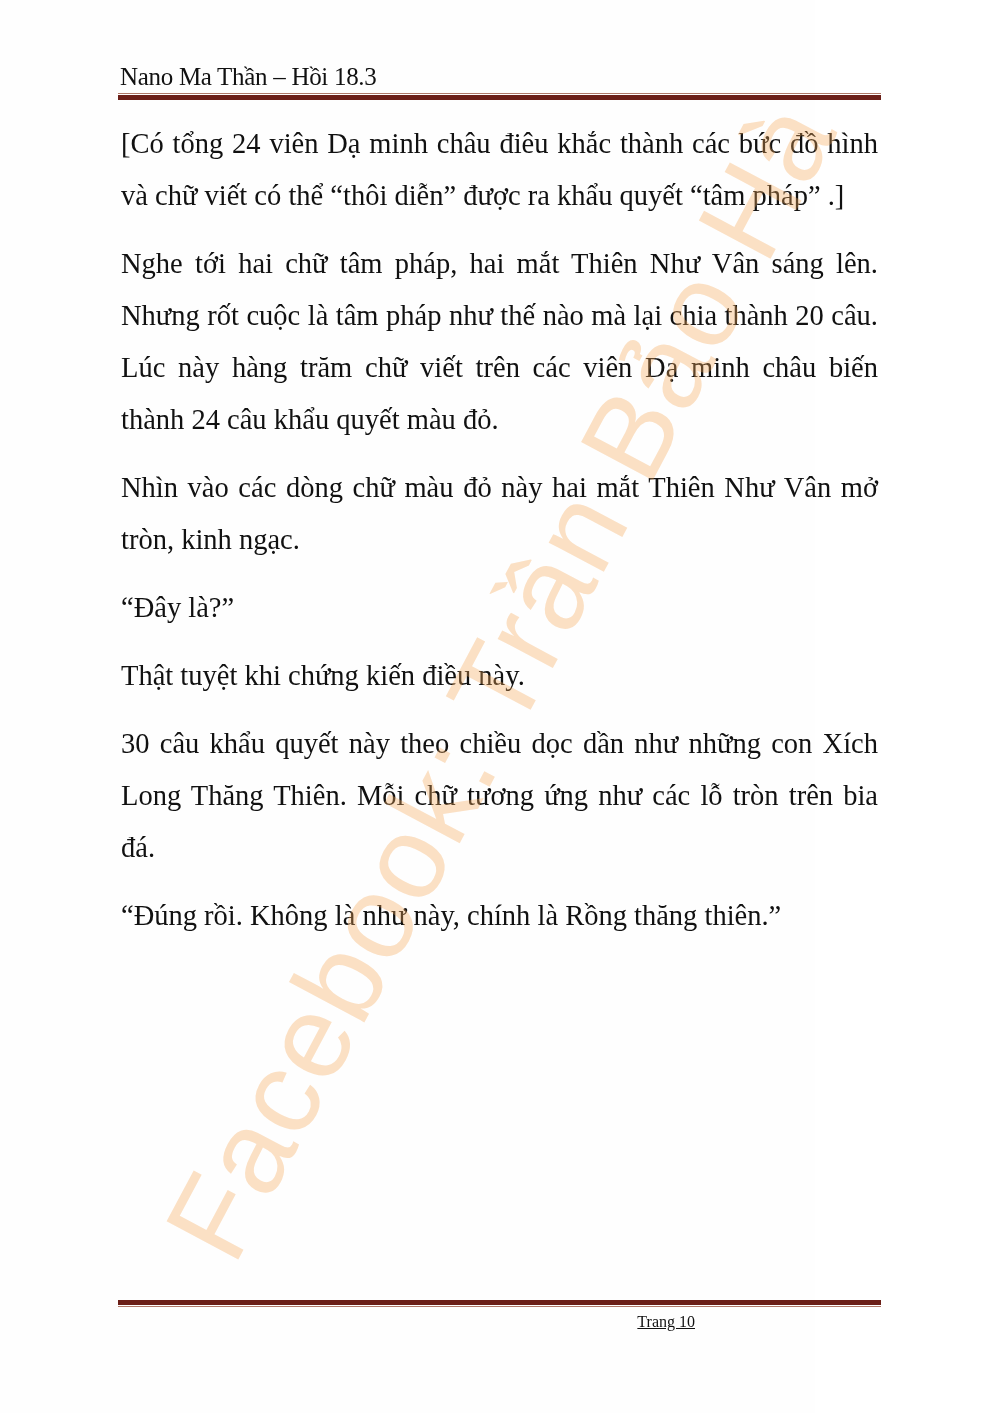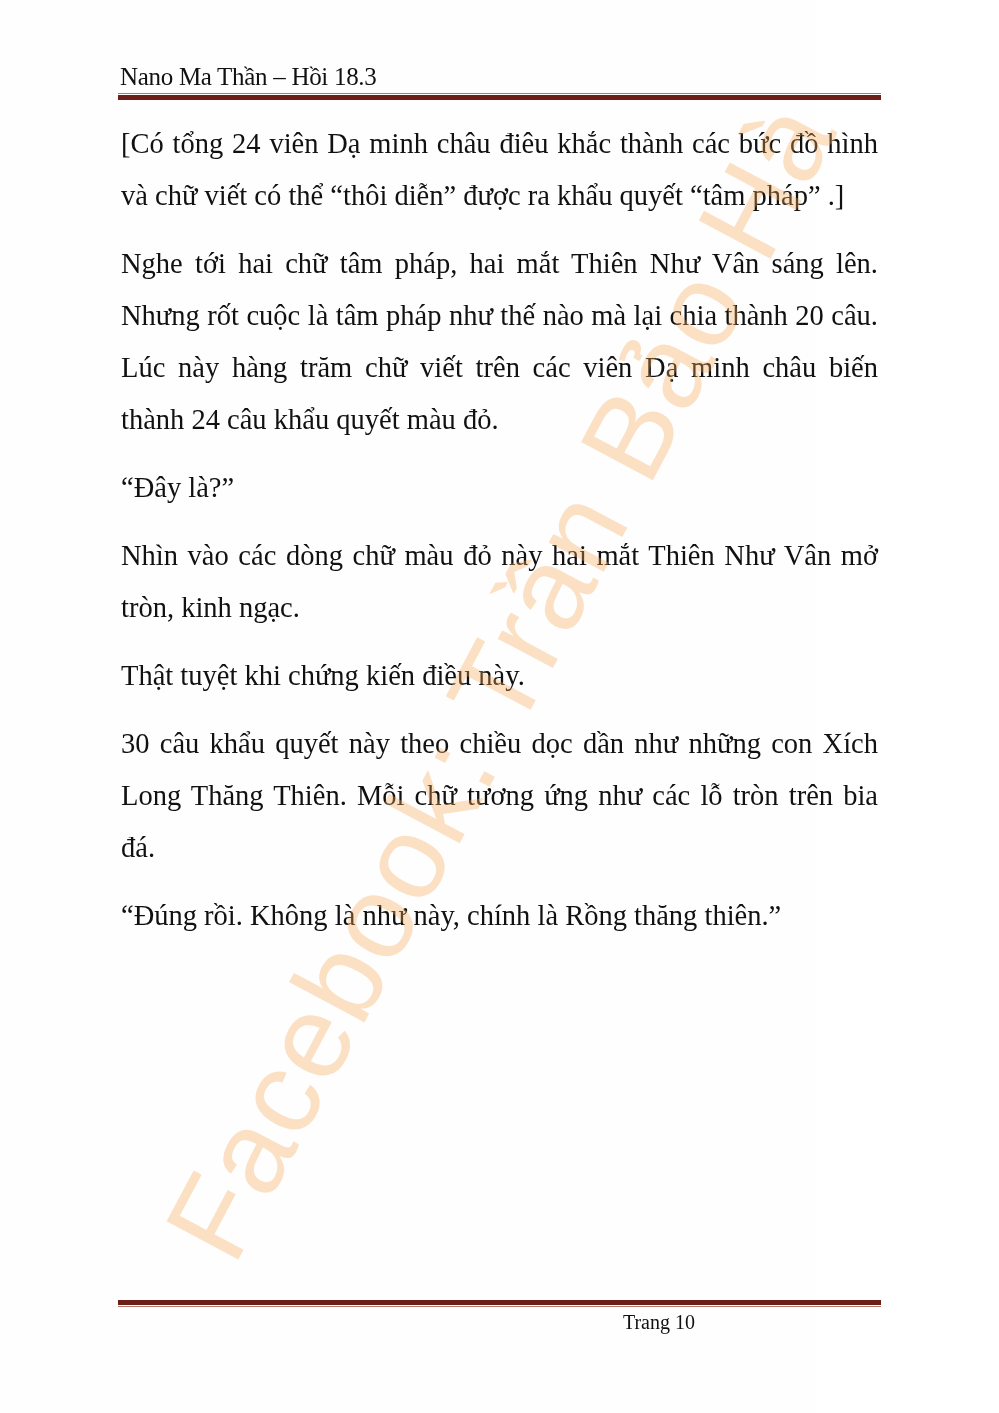--- a/index.html
+++ b/index.html
@@ -63,22 +63,23 @@
     }
     .para {
       margin: 0 0 16px 0;
       text-align: justify;
       text-align-last: left;
     }
     .footer {
       position: absolute;
       right: 120px;
       top: 1310px;
-      font-size: 20px;
+      font-size: 16px;
       line-height: 24px;
+      text-decoration: underline;
     }
     .watermark {
       position: absolute;
       left: 500px;
       top: 680px;
       transform: translate(-50%, -50%) rotate(-62deg);
       white-space: nowrap;
       font-family: "Liberation Sans", "DejaVu Sans", sans-serif;
       font-size: 118px;
       color: rgba(245, 170, 90, 0.35);
@@ -96,22 +97,22 @@
   </div>
 
   <div class="rule top">
     <div class="thin"></div>
     <div class="thick"></div>
   </div>
 
   <div class="body-text">
     <p class="para">[Có tổng 24 viên Dạ minh châu điêu khắc thành các bức đồ hình và chữ viết có thể “thôi diễn” được ra khẩu quyết “tâm pháp” .]</p>
     <p class="para">Nghe tới hai chữ tâm pháp, hai mắt Thiên Như Vân sáng lên. Nhưng rốt cuộc là tâm pháp như thế nào mà lại chia thành 20 câu. Lúc này hàng trăm chữ viết trên các viên Dạ minh châu biến thành 24 câu khẩu quyết màu đỏ.</p>
+    <p class="para">Nhìn vào các dòng chữ màu đỏ này hai mắt Thiên Như Vân mở tròn, kinh ngạc.</p>
     <p class="para">“Đây là?”</p>
-    <p class="para">Nhìn vào các dòng chữ màu đỏ này hai mắt Thiên Như Vân mở tròn, kinh ngạc.</p>
     <p class="para">Thật tuyệt khi chứng kiến điều này.</p>
     <p class="para">30 câu khẩu quyết này theo chiều dọc dần như những con Xích Long Thăng Thiên. Mỗi chữ tương ứng như các lỗ tròn trên bia đá.</p>
     <p class="para">“Đúng rồi. Không là như này, chính là Rồng thăng thiên.”</p>
   </div>
 
   <div class="rule bottom">
     <div class="thick"></div>
     <div class="thin"></div>
   </div>
 

